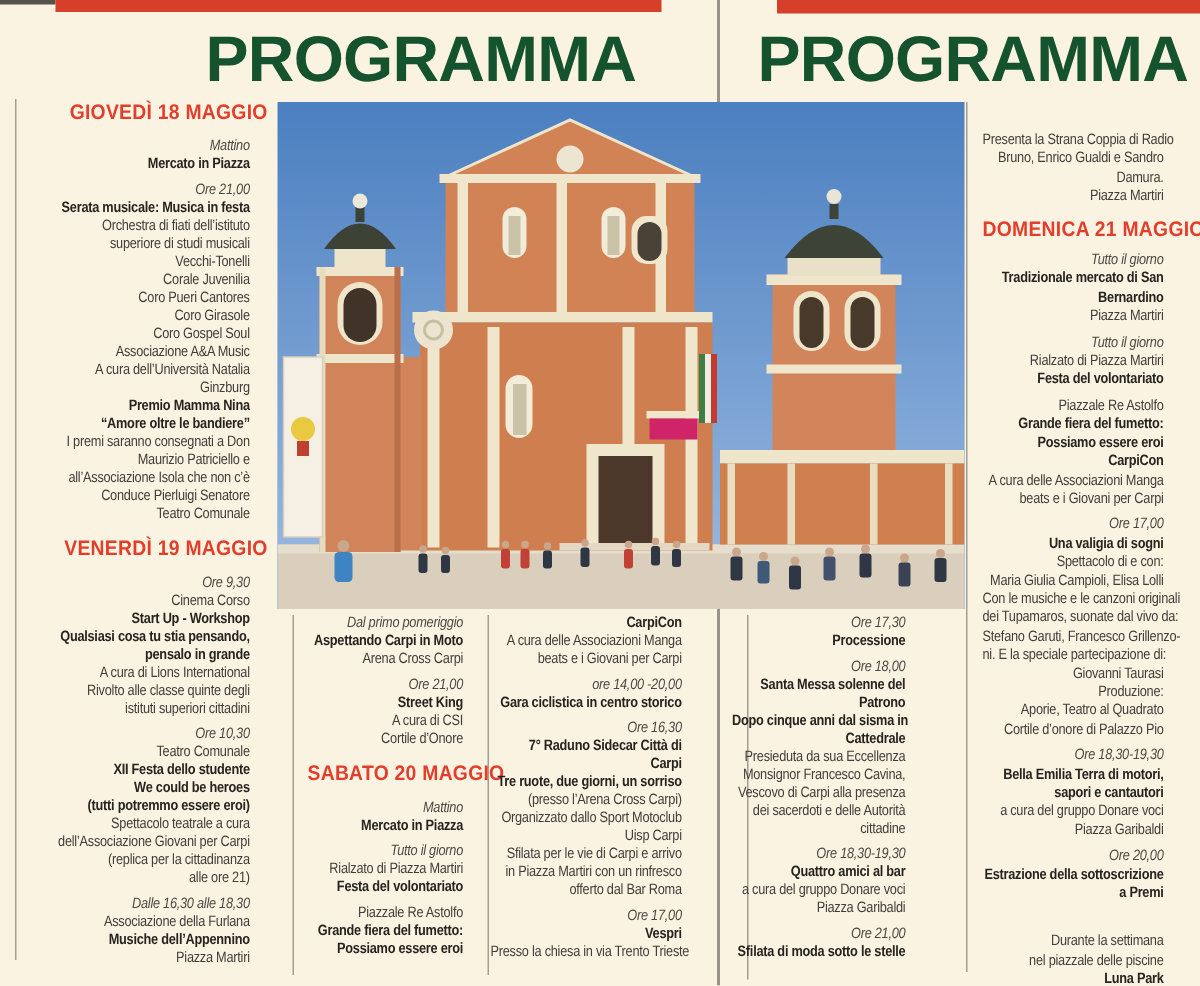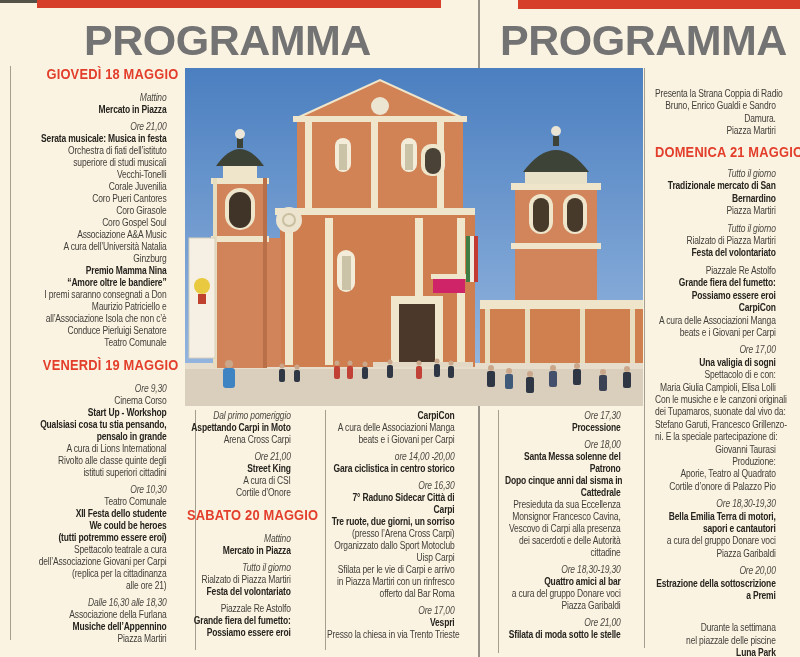--- a/index.html
+++ b/index.html
@@ -18,36 +18,36 @@
     width:800px;height:657px;position:relative;overflow:hidden;
     background:var(--background);
     font-family:"Liberation Sans",sans-serif;
   }
   .bar{position:absolute;}
   #edge-strip{left:0;top:0;width:37px;height:3px;background:#55524a;}
   #bar-left{left:37px;top:0;width:404px;height:8px;background:var(--accent-red);}
   #bar-right{left:518px;top:0;width:282px;height:9px;background:var(--accent-red);}
   .title{
     position:absolute;top:16px;font-weight:bold;font-size:43px;
-    letter-spacing:-0.5px;color:#737373;text-align:left;white-space:nowrap;
+    letter-spacing:-0.5px;color:#14532d;text-align:right;white-space:nowrap;
   }
   #title-left{left:84px;width:340px;}
   #title-right{left:500px;width:292px;}
   .vr{position:absolute;width:1px;background:var(--rule);}
   #vr1{left:10px;top:66px;height:574px;}
   #vr2{left:195px;top:410px;height:240px;}
   #vr3{left:325px;top:410px;height:240px;}
   #vr4{left:498px;top:410px;height:243px;}
   #vr5{left:644px;top:68px;height:580px;}
   #gutter{position:absolute;left:478px;top:0;width:2px;height:657px;background:var(--gutter);opacity:.75;}
   .col{position:absolute;text-align:right;}
   #col1{left:22px;top:66px;width:170px;}
-  #col2{left:187px;top:410px;width:122px;}
+  #col2{left:205px;top:410px;width:122px;}
   #col3{left:327px;top:410px;width:150px;}
-  #col4{left:505px;top:410px;width:136px;}
+  #col4{left:488px;top:410px;width:136px;}
   #col5{left:655px;top:68px;width:142px;margin-top:20px;}
   .ln{
     font-size:10px;line-height:12px;color:var(--ink);
     letter-spacing:-0.2px;white-space:nowrap;
     transform:scaleX(.85);transform-origin:0 0;
   }
   #col5 .ln{line-height:12.4px;}
   .ln-b{font-weight:bold;color:var(--ink-bold);}
   .ln-i{font-style:italic;color:var(--ink-italic);}
   .ln-r{

